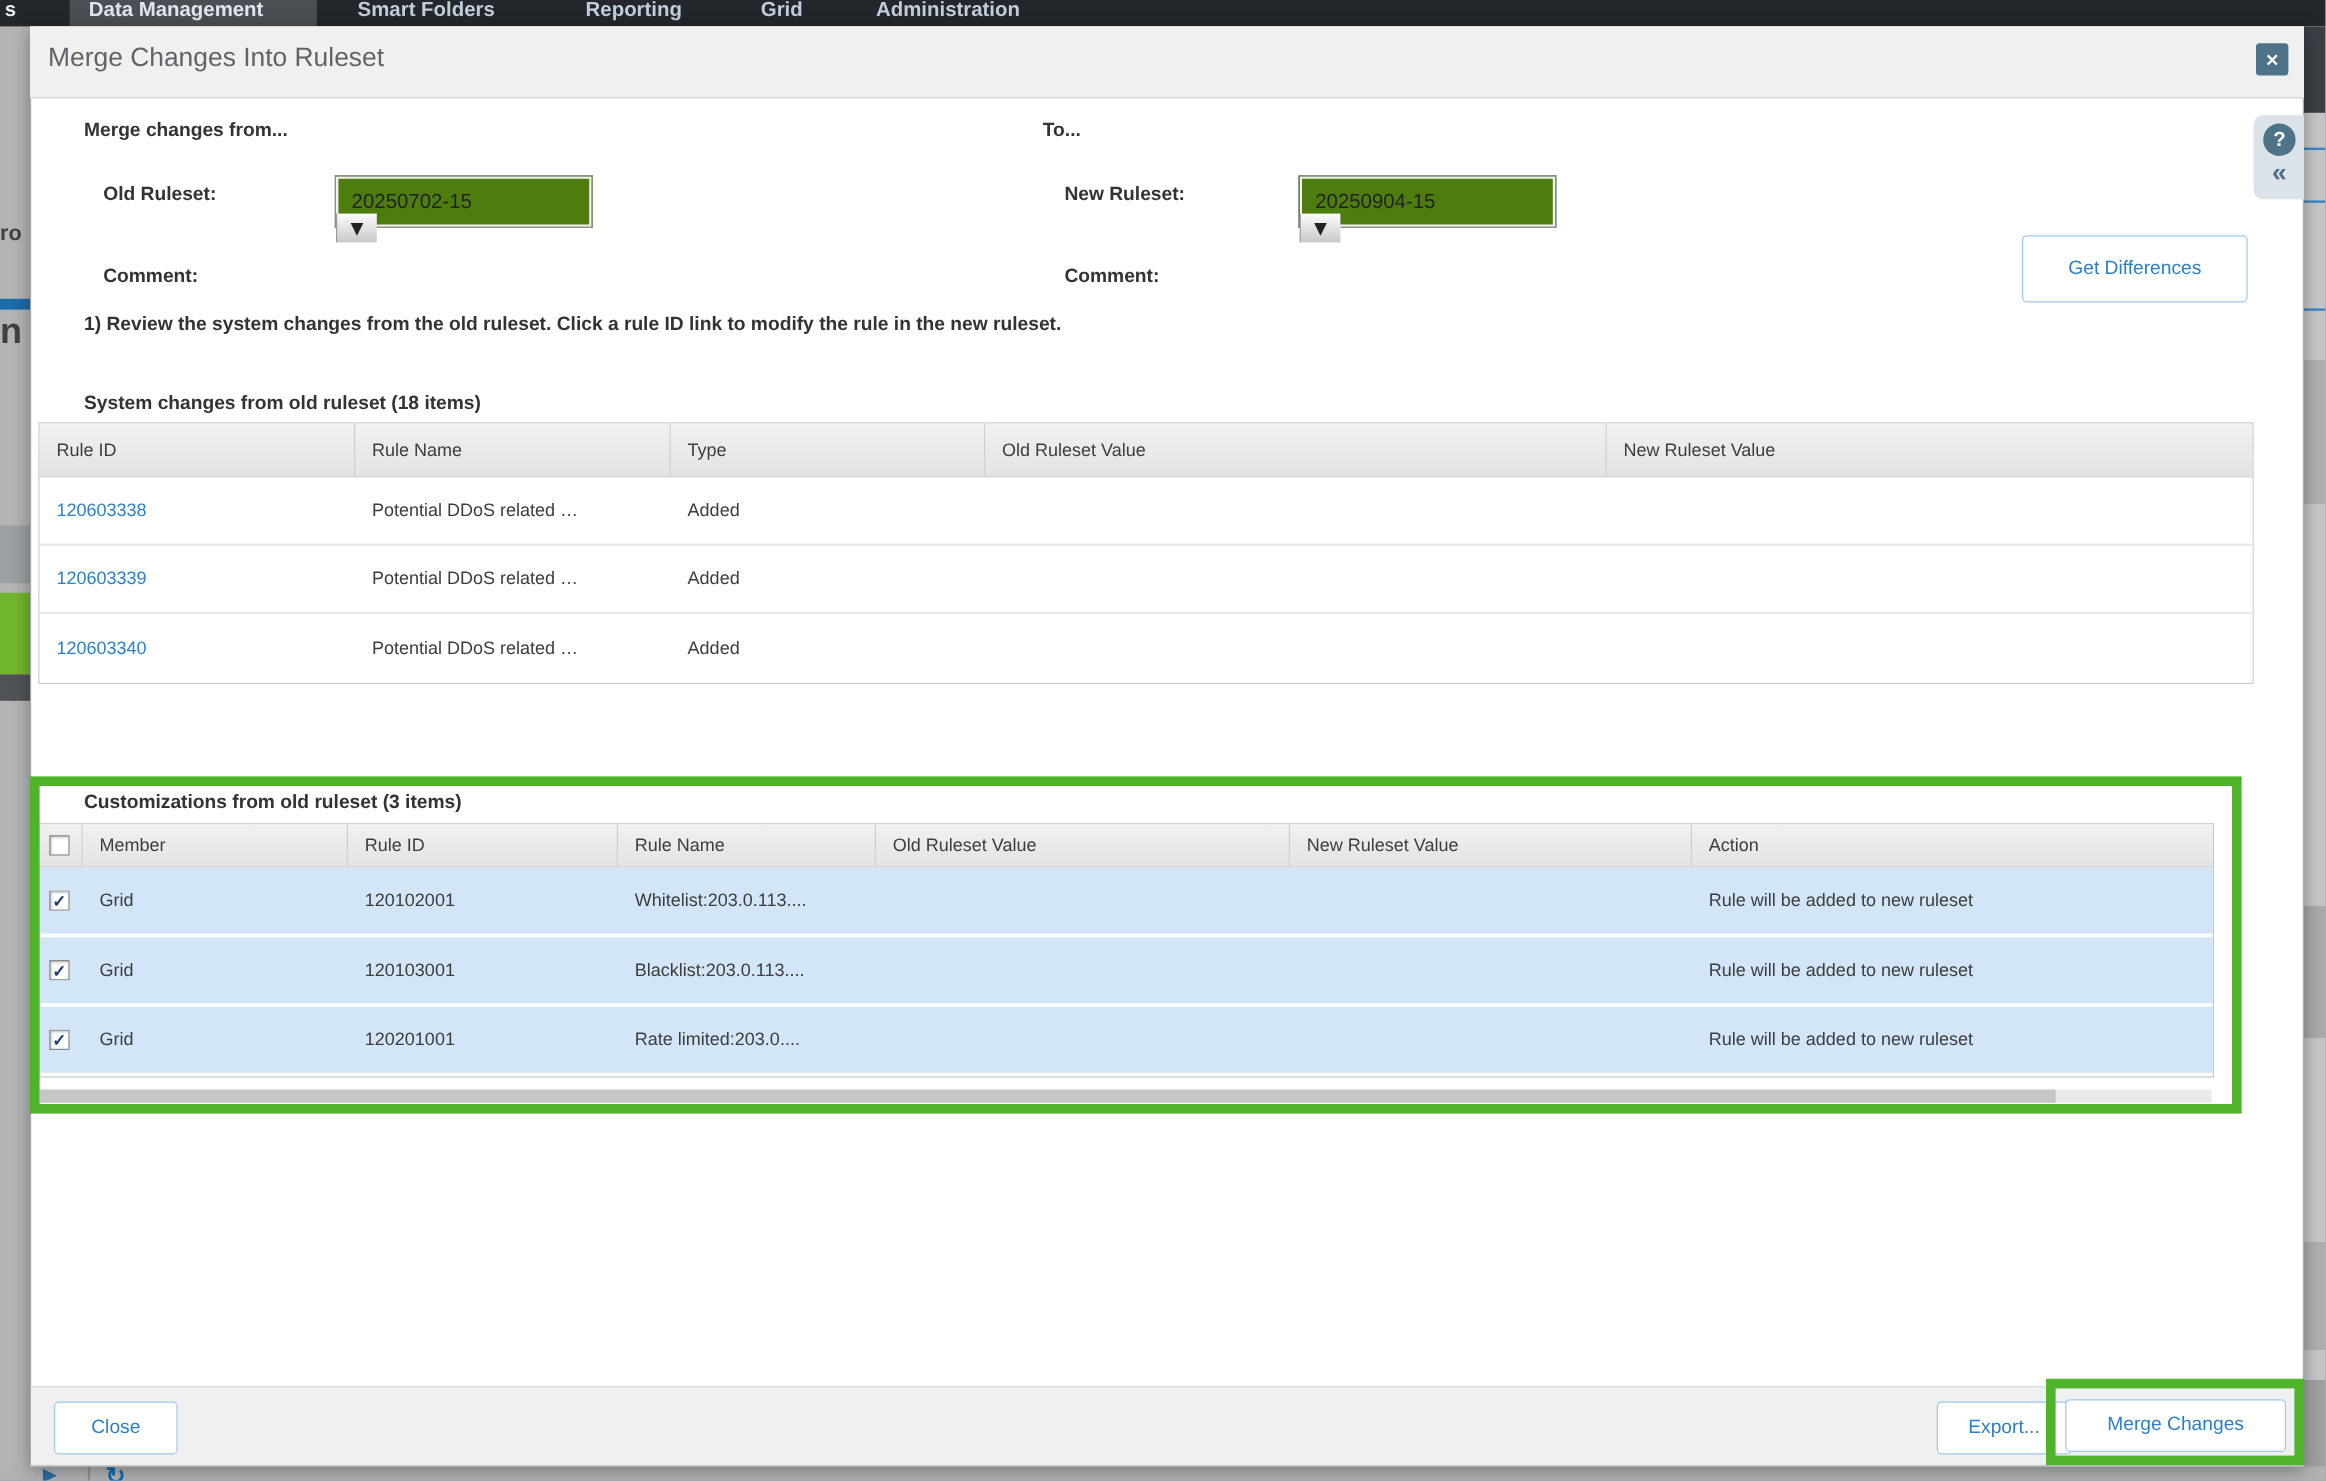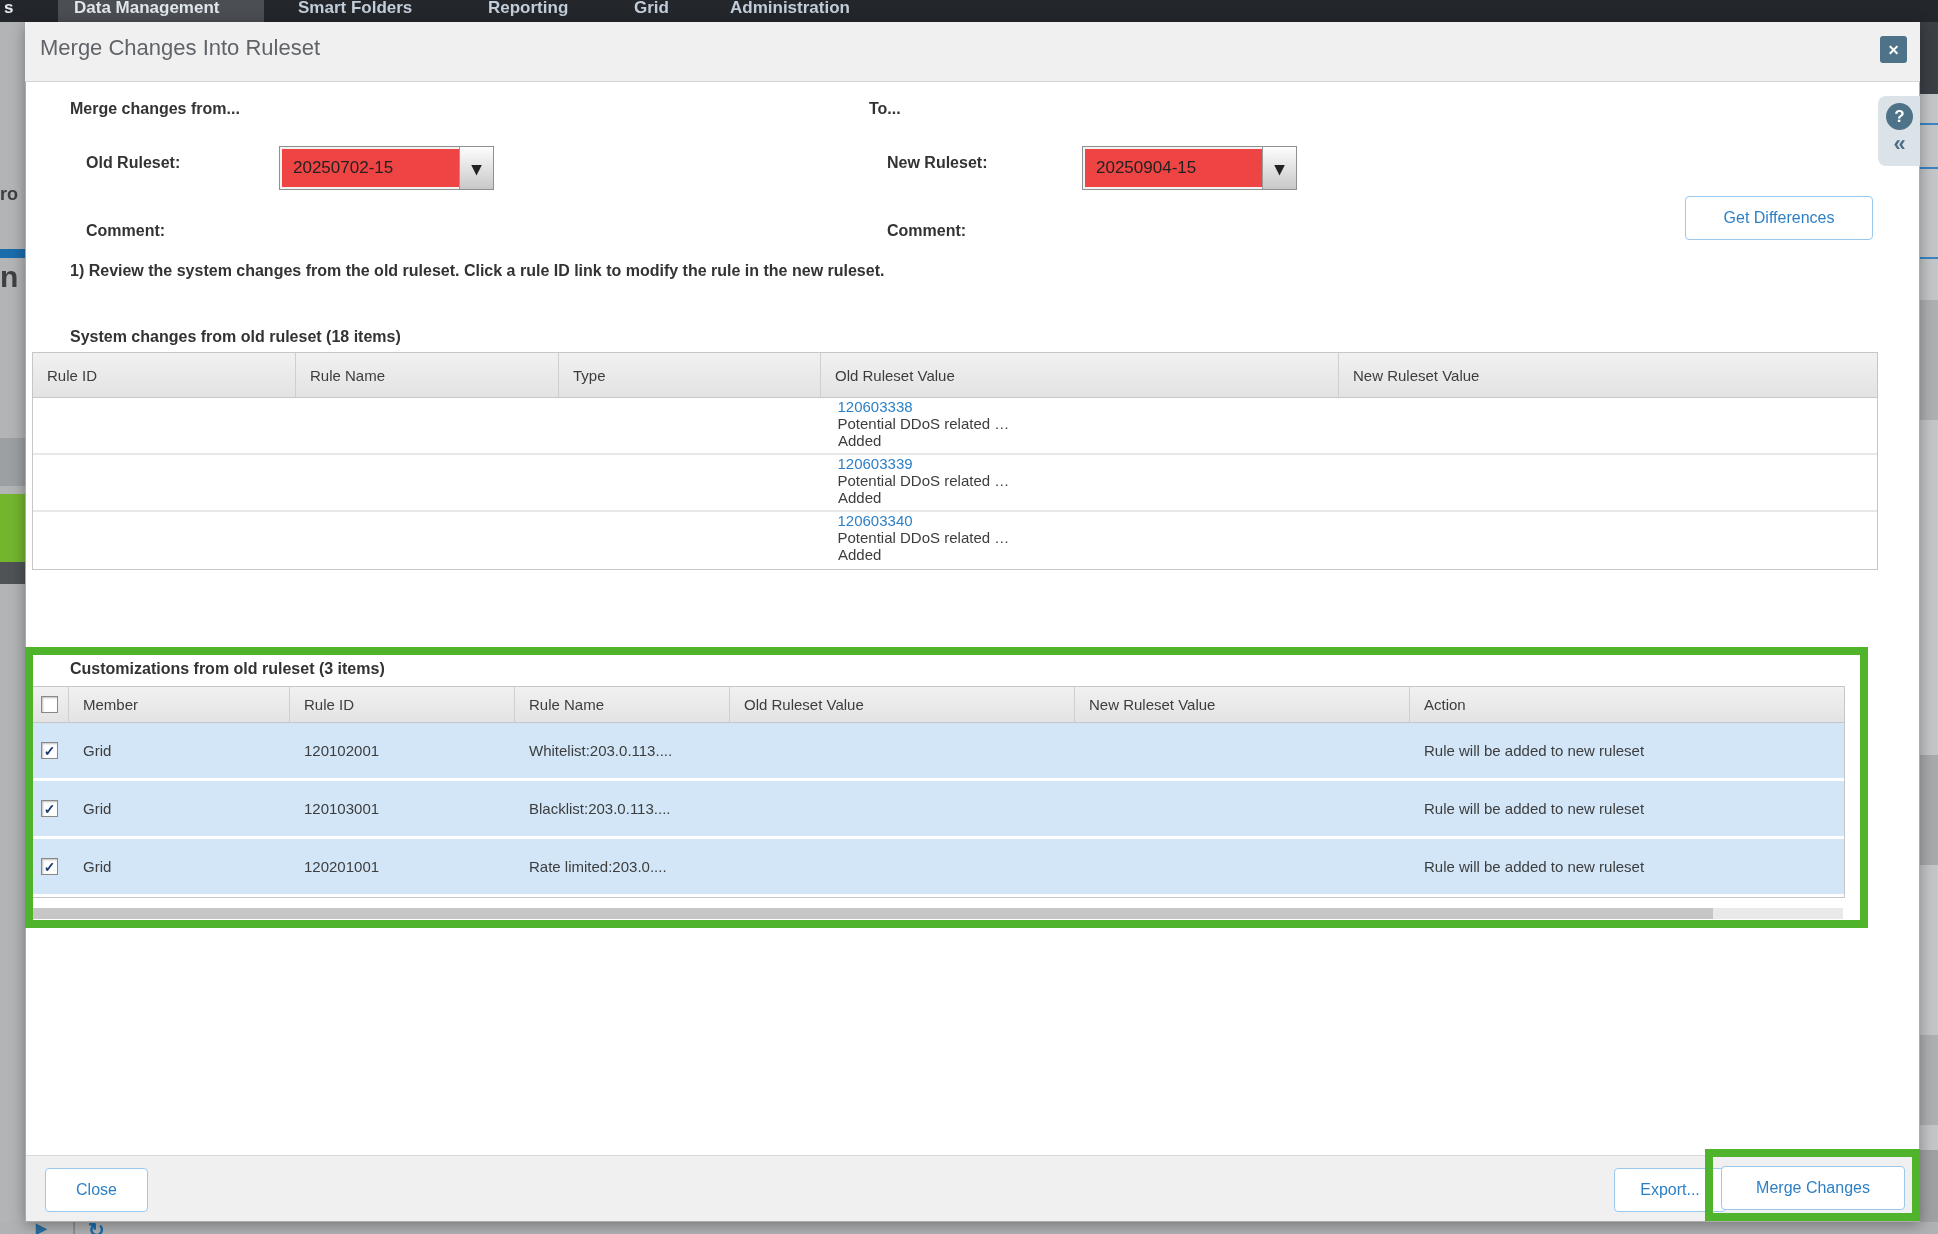--- a/index.html
+++ b/index.html
@@ -44,39 +44,39 @@
     background:#dce3e8; border-radius:8px 0 0 8px; z-index:4; }
   .help-circle { position:absolute; left:1886px; top:103px; width:27px; height:27px; border-radius:50%;
     background:#4e7288; color:#fff; font-size:17px; font-weight:bold;
     display:flex; align-items:center; justify-content:center; z-index:5; cursor:pointer; }
   .collapse-ic { position:absolute; left:1886px; top:132px; width:27px; height:26px;
     color:#4e6e88; font-size:22px; font-weight:bold; text-align:center; line-height:24px; z-index:5; cursor:pointer; }
   .z4 { z-index:4; }
   .blabel { position:absolute; font-size:16px; font-weight:bold; color:#333; z-index:4; white-space:nowrap;margin-left:32px; }
   
   .dropdown { position:absolute; width:215px; height:44px; border:1px solid #8f8f8f;
-    background:#ef4444; display:flex; z-index:4; box-shadow:inset 0 0 0 2px #f3f3f3; cursor:pointer; }
+    background:#4d7c0f; display:flex; z-index:4; box-shadow:inset 0 0 0 2px #f3f3f3; cursor:pointer;flex-direction:column; }
   .dd-value { flex:1; font-size:17px; color:#222; padding:11px 0 0 13px; }
   .dd-btn { width:34px; border-left:1px solid #9a9a9a;
     background:linear-gradient(#fdfdfd,#c8c8c8); display:flex; align-items:center;
     justify-content:center; font-size:19px; color:#222; font-weight:bold; }
   
   .btn { position:absolute; background:#fff; border:1px solid #9dc8ee; border-radius:4px;
     color:#2e80c6; font-size:16px; display:flex; align-items:center; justify-content:center;
     z-index:4; cursor:pointer; white-space:nowrap; }
   
   .tbl { position:absolute; border:1px solid #c6c6c6; background:#fff; z-index:4; }
   .thead { display:flex; background:linear-gradient(#f1f1f1,#e3e3e3); border-bottom:1px solid #c6c6c6; }
   .th { display:flex; align-items:center; padding-left:14px; font-size:15px; color:#3d3d3d;
     border-right:1px solid #cfcfcf; overflow:hidden; white-space:nowrap; }
   .th:last-child { border-right:none; }
   .trow { display:flex; align-items:center; }
   .td { padding-left:14px; font-size:15px; color:#3d3d3d; overflow:hidden; white-space:nowrap; }
   .t1 .thead { height:45px; }
-  .t1 .trow { height:57px; border-bottom:2px solid #e8e8e8; background:#fff;flex-direction:column; }
+  .t1 .trow { height:57px; border-bottom:2px solid #e8e8e8; background:#fff; }
   .t1c1{width:263px}.t1c2{width:263px}.t1c3{width:262px}.t1c4{width:518px}.t1c5{flex:1}
   .link { color:#2e80c6; cursor:pointer; }
   .t2 .thead { height:36px; }
   .t2 .trow { height:55px; margin-bottom:3px; background:#d2e6f8; }
   .t2c0{width:36px; padding-left:8px}.t2c1{width:221px}.t2c2{width:225px}.t2c3{width:215px}
   .t2c4{width:345px}.t2c5{width:335px}.t2c6{flex:1}
   .cb { width:17px; height:17px; background:#fff; border:1px solid #888;
     box-shadow:inset 1px 1px 2px rgba(0,0,0,.25); display:flex; align-items:center;
     justify-content:center; font-size:14px; font-weight:bold; color:#1d3d7a; cursor:pointer; }
   .scrollstrip { position:absolute; left:33px; top:908px; width:1810px; height:11px;
@@ -148,21 +148,21 @@
 
   <div class="blabel" style="left:855px;top:154px;">New Ruleset:</div>
   <div class="dropdown" style="left:1082px;top:146px;">
     <div class="dd-value">20250904-15</div>
     <div class="dd-btn">▾</div>
   </div>
 
   <div class="blabel" style="left:54px;top:222px;">Comment:</div>
   <div class="blabel" style="left:855px;top:222px;">Comment:</div>
 
-  <div class="btn" style="left:1685px;top:196px;width:188px;height:44px;">Get Differences</div>
+  <div class="btn" style="left:1685px;top:196px;width:188px;height:56px;">Get Differences</div>
 
   <div class="blabel" style="left:38px;top:262px;">1) Review the system changes from the old ruleset. Click a rule ID link to modify the rule in the new ruleset.</div>
   <div class="blabel" style="left:38px;top:328px;">System changes from old ruleset (18 items)</div>
 
   <div class="tbl t1" style="left:32px;top:352px;width:1846px;">
     <div class="thead">
       <div class="th t1c1">Rule ID</div>
       <div class="th t1c2">Rule Name</div>
       <div class="th t1c3">Type</div>
       <div class="th t1c4">Old Ruleset Value</div>

